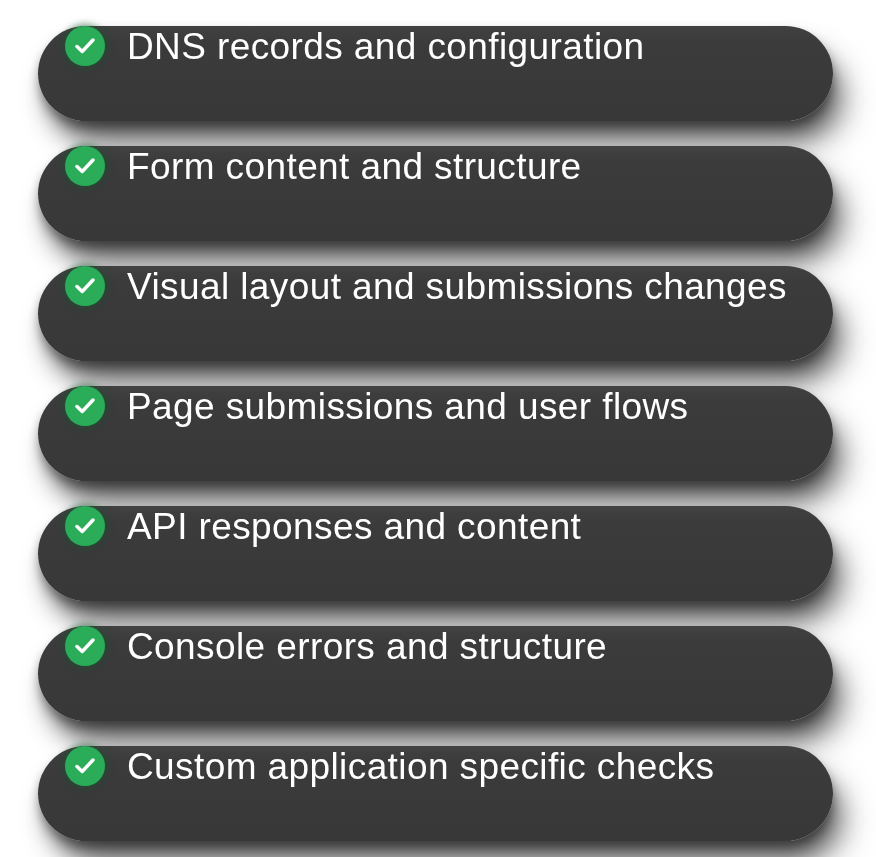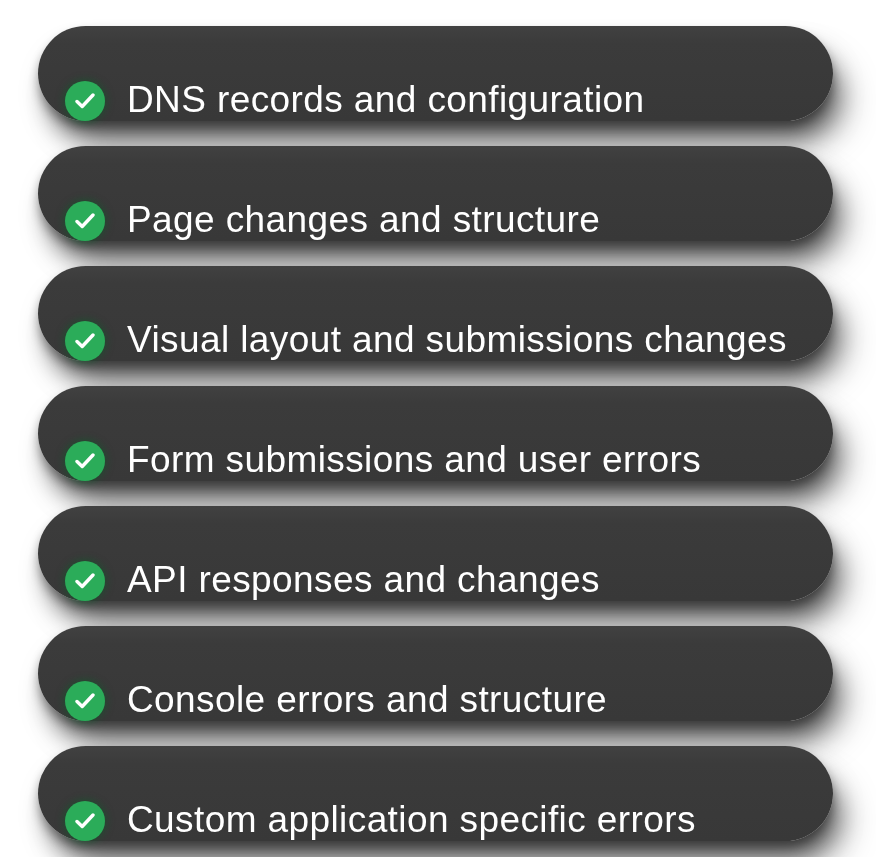--- a/index.html
+++ b/index.html
@@ -22,21 +22,21 @@
     flex-direction: column;
     gap: 25px;
   }
   .pill {
     width: 795px;
     height: 95px;
     box-sizing: border-box;
     border-radius: 48px;
     background: linear-gradient(180deg, #414141 0%, var(--pill-bg, #3b3b3b) 18%, #383838 100%);
     display: flex;
-    align-items: flex-end;
+    align-items: flex-start;
     padding-left: 27px;
     box-shadow:
       0 6px 10px rgba(0, 0, 0, 0.30),
       6px 20px 26px -4px rgba(0, 0, 0, 0.55),
       18px 26px 34px -6px rgba(0, 0, 0, 0.35);
   }
   .check-circle {
     flex: 0 0 auto;
     width: 40px;
     height: 40px;
@@ -72,61 +72,61 @@
     </span>
     <span class="pill-label">DNS records and configuration</span>
   </div>
 
   <div class="pill">
     <span class="check-circle">
       <svg width="20" height="16" viewBox="0 0 20 16" fill="none">
           <path d="M2 8.5 L7.2 13.5 L18 2" stroke="#ffffff" stroke-width="3.4" stroke-linecap="round" stroke-linejoin="round"></path>
         </svg>
     </span>
-    <span class="pill-label">Page changes and structure</span>
+    <span class="pill-label">Form content and structure</span>
   </div>
 
   <div class="pill">
     <span class="check-circle">
       <svg width="20" height="16" viewBox="0 0 20 16" fill="none">
           <path d="M2 8.5 L7.2 13.5 L18 2" stroke="#ffffff" stroke-width="3.4" stroke-linecap="round" stroke-linejoin="round"></path>
         </svg>
     </span>
     <span class="pill-label">Visual layout and submissions changes</span>
   </div>
 
   <div class="pill">
     <span class="check-circle">
       <svg width="20" height="16" viewBox="0 0 20 16" fill="none">
           <path d="M2 8.5 L7.2 13.5 L18 2" stroke="#ffffff" stroke-width="3.4" stroke-linecap="round" stroke-linejoin="round"></path>
         </svg>
     </span>
-    <span class="pill-label">Form submissions and user errors</span>
+    <span class="pill-label">Page submissions and user flows</span>
   </div>
 
   <div class="pill">
     <span class="check-circle">
       <svg width="20" height="16" viewBox="0 0 20 16" fill="none">
           <path d="M2 8.5 L7.2 13.5 L18 2" stroke="#ffffff" stroke-width="3.4" stroke-linecap="round" stroke-linejoin="round"></path>
         </svg>
     </span>
-    <span class="pill-label">API responses and changes</span>
+    <span class="pill-label">API responses and content</span>
   </div>
 
   <div class="pill">
     <span class="check-circle">
       <svg width="20" height="16" viewBox="0 0 20 16" fill="none">
           <path d="M2 8.5 L7.2 13.5 L18 2" stroke="#ffffff" stroke-width="3.4" stroke-linecap="round" stroke-linejoin="round"></path>
         </svg>
     </span>
     <span class="pill-label">Console errors and structure</span>
   </div>
 
   <div class="pill">
     <span class="check-circle">
       <svg width="20" height="16" viewBox="0 0 20 16" fill="none">
           <path d="M2 8.5 L7.2 13.5 L18 2" stroke="#ffffff" stroke-width="3.4" stroke-linecap="round" stroke-linejoin="round"></path>
         </svg>
     </span>
-    <span class="pill-label">Custom application specific errors</span>
+    <span class="pill-label">Custom application specific checks</span>
   </div>
 
 </div>
 
 </body></html>

